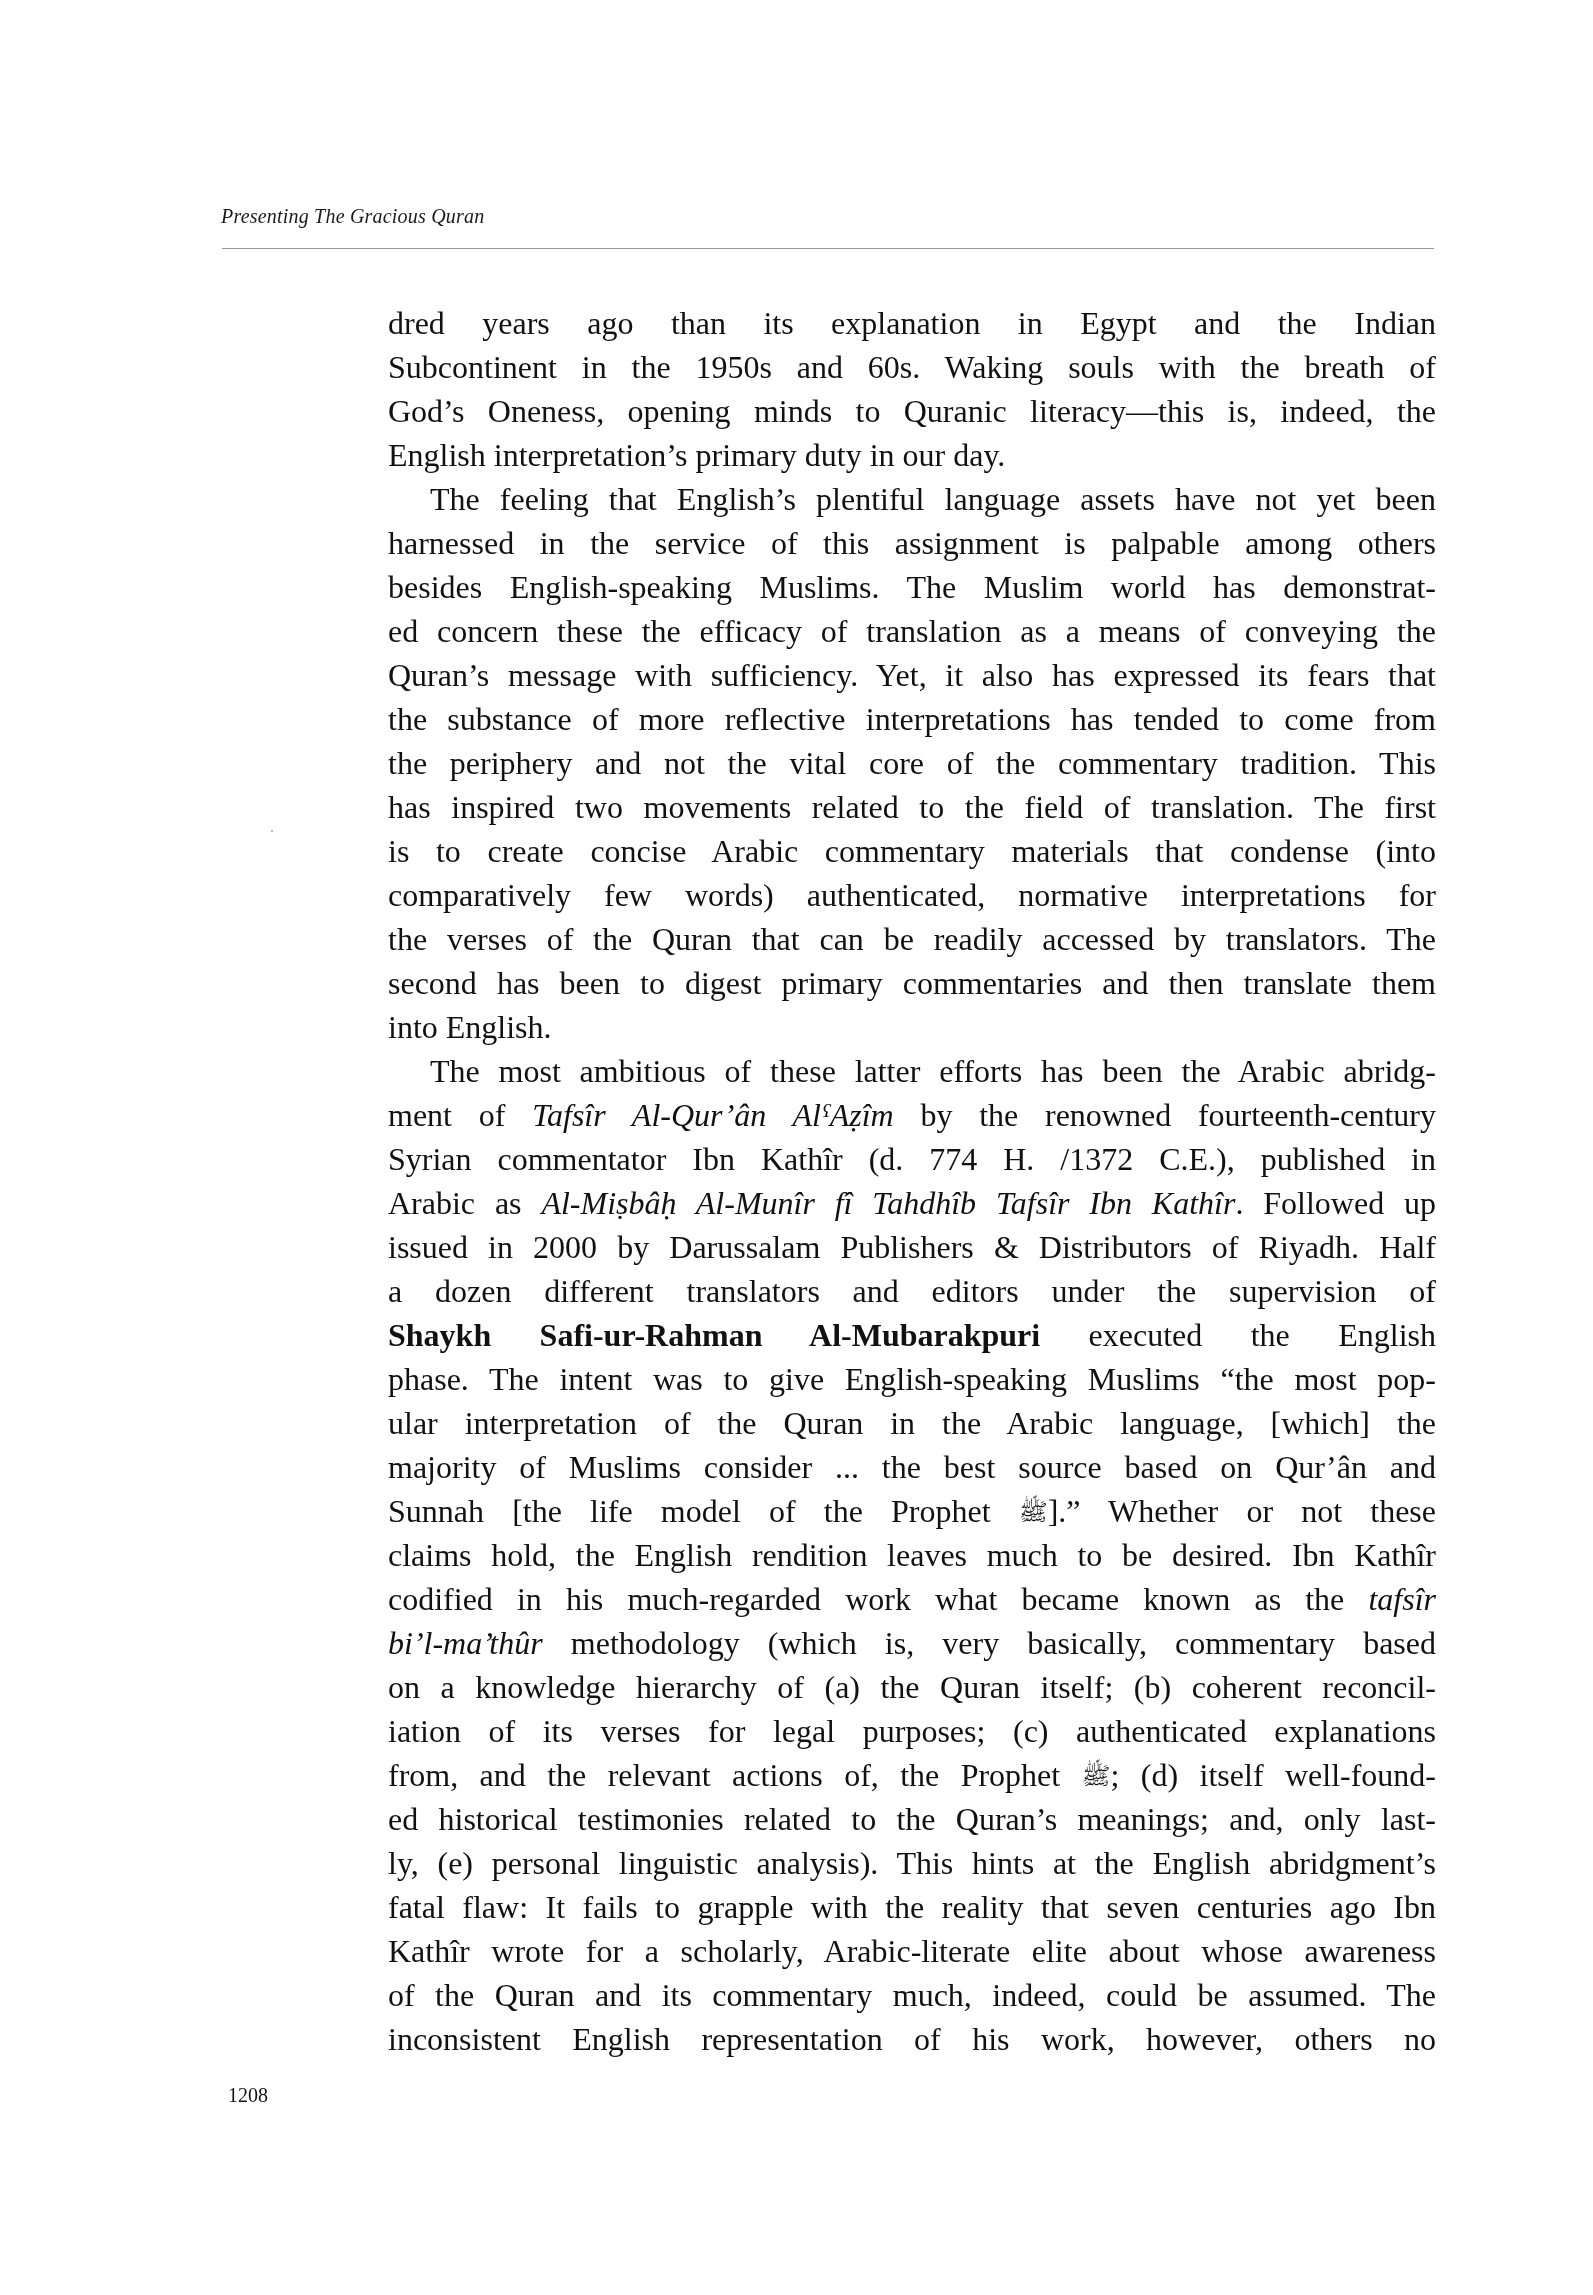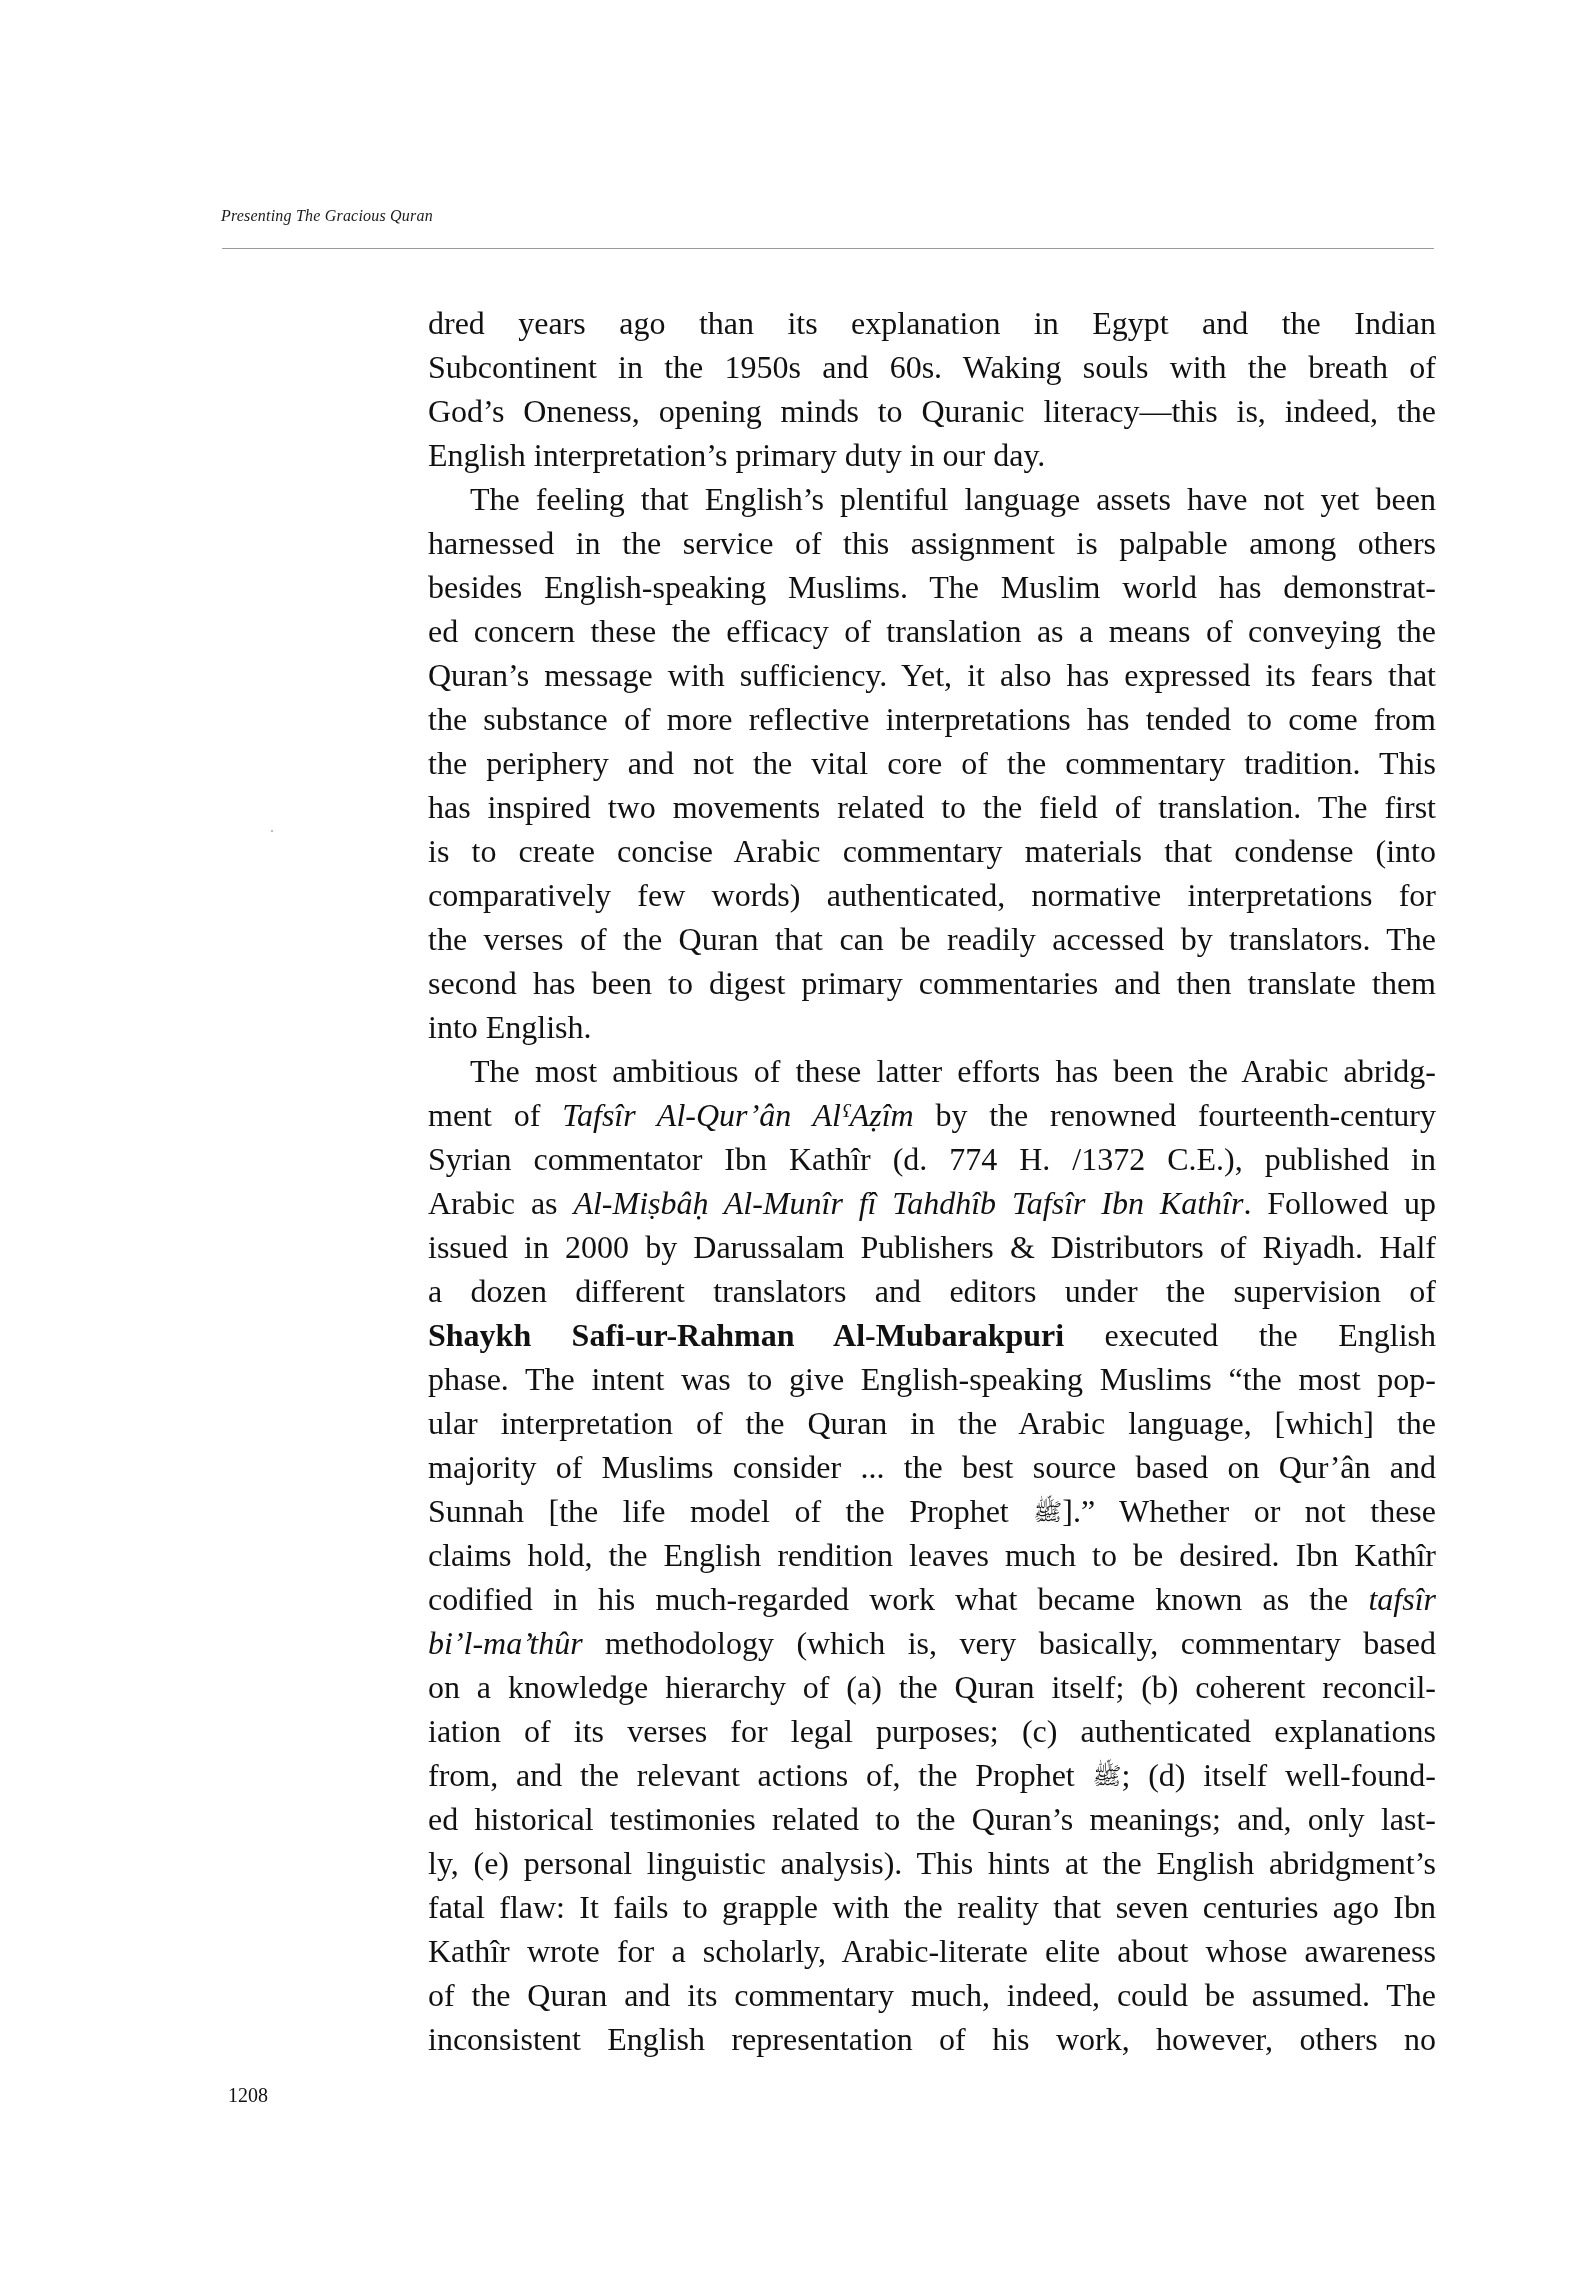--- a/index.html
+++ b/index.html
@@ -12,21 +12,21 @@
       height: 2295px;
       position: relative;
       overflow: hidden;
       font-family: "Liberation Serif", "DejaVu Serif", serif;
       color: #111111;
     }
     .running-head {
       position: absolute;
       left: 221px;
       top: 204px;
-      font-size: 16px;
+      font-size: 20px;
       font-style: italic;
       line-height: 24px;
       letter-spacing: 0.2px;
       color: #1a1a1a;
     }
     .head-rule {
       position: absolute;
       left: 222px;
       top: 248px;
       width: 1212px;
@@ -41,21 +41,20 @@
       font-size: 32px;
       line-height: 44px;
     }
     .line {
       display: block;
       height: 44px;
       white-space: nowrap;
       text-align: justify;
       text-align-last: justify;
       overflow: visible;
-      margin-left: 40px;
     }
     .line.last {
       text-align: right;
       text-align-last: left;
     }
     .line.indent {
       padding-left: 42px;
     }
     .line .it { font-style: italic; }
     .line .bd { font-weight: bold; }

